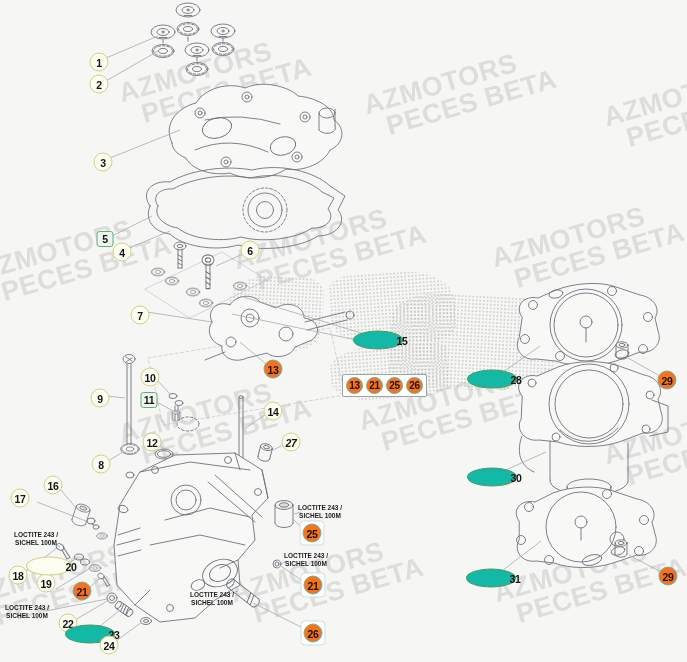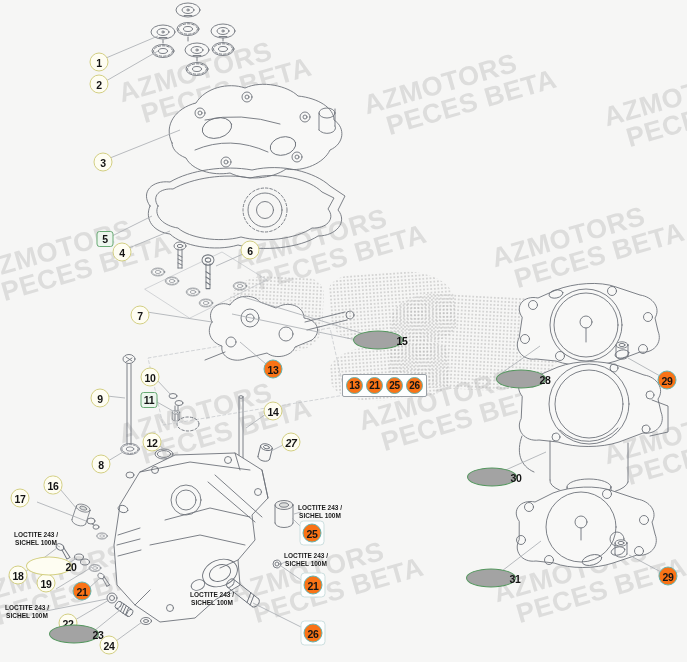--- a/index.html
+++ b/index.html
@@ -21,21 +21,21 @@
     background-size:3.6px 3.6px;
   }
   
   .co{
     position:absolute;box-sizing:border-box;width:19px;height:19px;border-radius:50%;
     display:flex;align-items:center;justify-content:center;
     font-weight:bold;font-size:10.5px;letter-spacing:-0.3px;color:#141414;
     transform:translate(-50%,-50%);cursor:pointer;
   }
   .co.yellow{background:#fefdf2;border:1.5px solid #d3cf82;}
-  .co.green {background:#a3a3a3;border:1.5px solid #55975f;padding-left:48px;}
+  .co.green {background:#14b8a6;border:1.5px solid #55975f;padding-left:48px;}
   .co.teal  {background:#f97316;border:1.5px solid #66b4b0;}
   .co.square{background:#edf6ee;border:1.5px solid #68aa74;border-radius:3px;width:17px;height:16px;}
   .chip{
     position:absolute;transform:translate(-50%,-50%);
     background:#fdfefe;border:1px solid #ccdfdf;border-radius:4px;padding:2px;
   }
   .chip .co{position:static;transform:none;}
   
   #group-box{
     position:absolute;display:flex;gap:3px;align-items:center;
@@ -406,39 +406,39 @@
       <div class="co yellow" style="left: 140px; top: 315px;">7</div>
       <div class="co yellow" style="left: 100px; top: 398px;">9</div>
       <div class="co yellow" style="left: 150px; top: 377px;">10</div>
       <div class="co square" style="left: 149px; top: 400px;">11</div>
       <div class="co yellow" style="left: 152px; top: 442px;">12</div>
       <div class="co yellow" style="left: 101px; top: 464px;">8</div>
       <div class="co teal" style="left: 273px; top: 369px;">13</div>
       <div class="co yellow" style="left: 273px; top: 411px;">14</div>
       <div class="co green" style="left: 378px; top: 340px;">15</div>
       <div class="co yellow" style="left: 291px; top: 442px; font-style: italic;">27</div>
-      <div class="co yellow" style="left: 53px; top: 485px; border-radius: 9px;">16</div>
+      <div class="co yellow" style="left: 53px; top: 485px;">16</div>
       <div class="co yellow" style="left: 20px; top: 498px;">17</div>
       <div class="co yellow" style="left: 18px; top: 575px;">18</div>
       <div class="co yellow" style="left: 34px; top: 583px; margin-left: 12px;">19</div>
       <div class="co yellow" style="left: 49px; top: 566px; padding-left: 44px;">20</div>
       <div class="co teal" style="left: 82px; top: 591px;">21</div>
       <div class="co yellow" style="left: 68px; top: 623px;">22</div>
-      <div class="co green" style="left: 74px; top: 634px;">23</div>
+      <div class="co green" style="left: 90px; top: 634px;">23</div>
       <div class="co yellow" style="left: 109px; top: 645px;">24</div>
       <div class="chip" style="left: 312px; top: 533px;">
         <div class="co teal">25</div>
       </div>
       <div class="chip" style="left: 313px; top: 585px;">
         <div class="co teal">21</div>
       </div>
       <div class="chip" style="left: 313px; top: 633px;">
         <div class="co teal">26</div>
       </div>
-      <div class="co green" style="left: 492px; top: 379px; margin-left: 29px;">28</div>
+      <div class="co green" style="left: 492px; top: 379px;">28</div>
       <div class="co teal" style="left: 667px; top: 380px;">29</div>
       <div class="co green" style="left: 492px; top: 477px;">30</div>
       <div class="co green" style="left: 491px; top: 578px;">31</div>
       <div class="co teal" style="left: 668px; top: 576px;">29</div>
     </div>
 
   <div id="group-box" style="left: 342px; top: 374px;">
       <div class="co teal">13</div>
       <div class="co teal">21</div>
       <div class="co teal">25</div>

